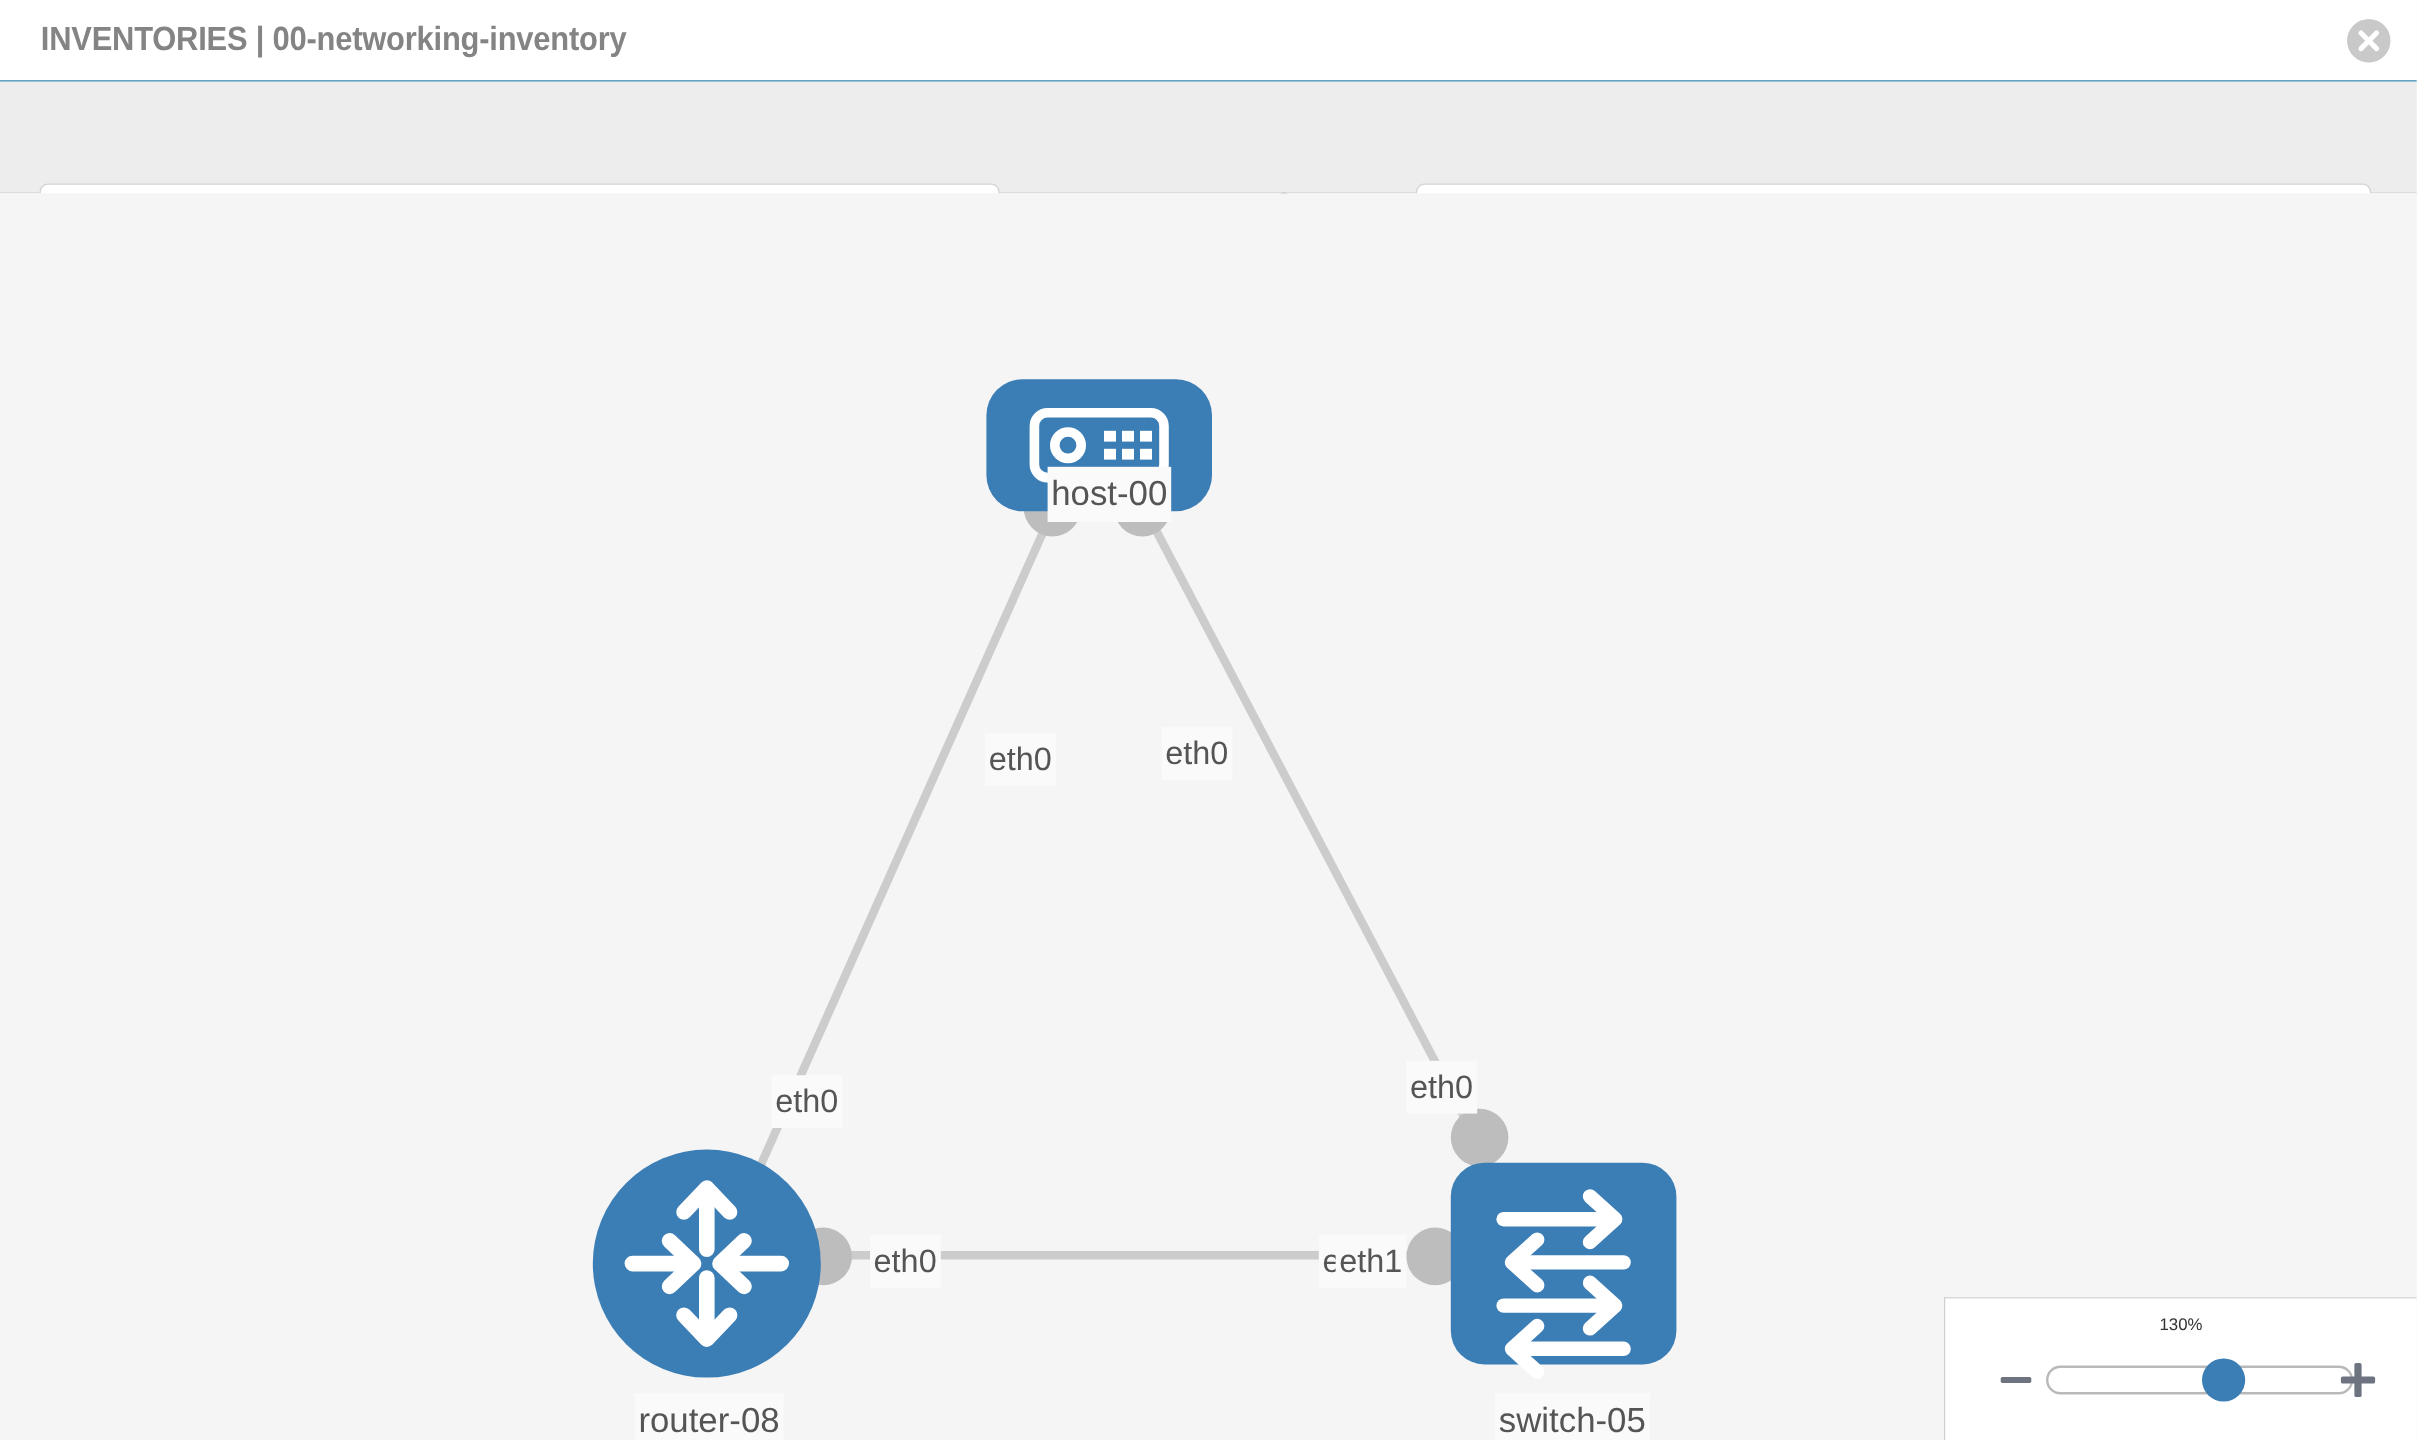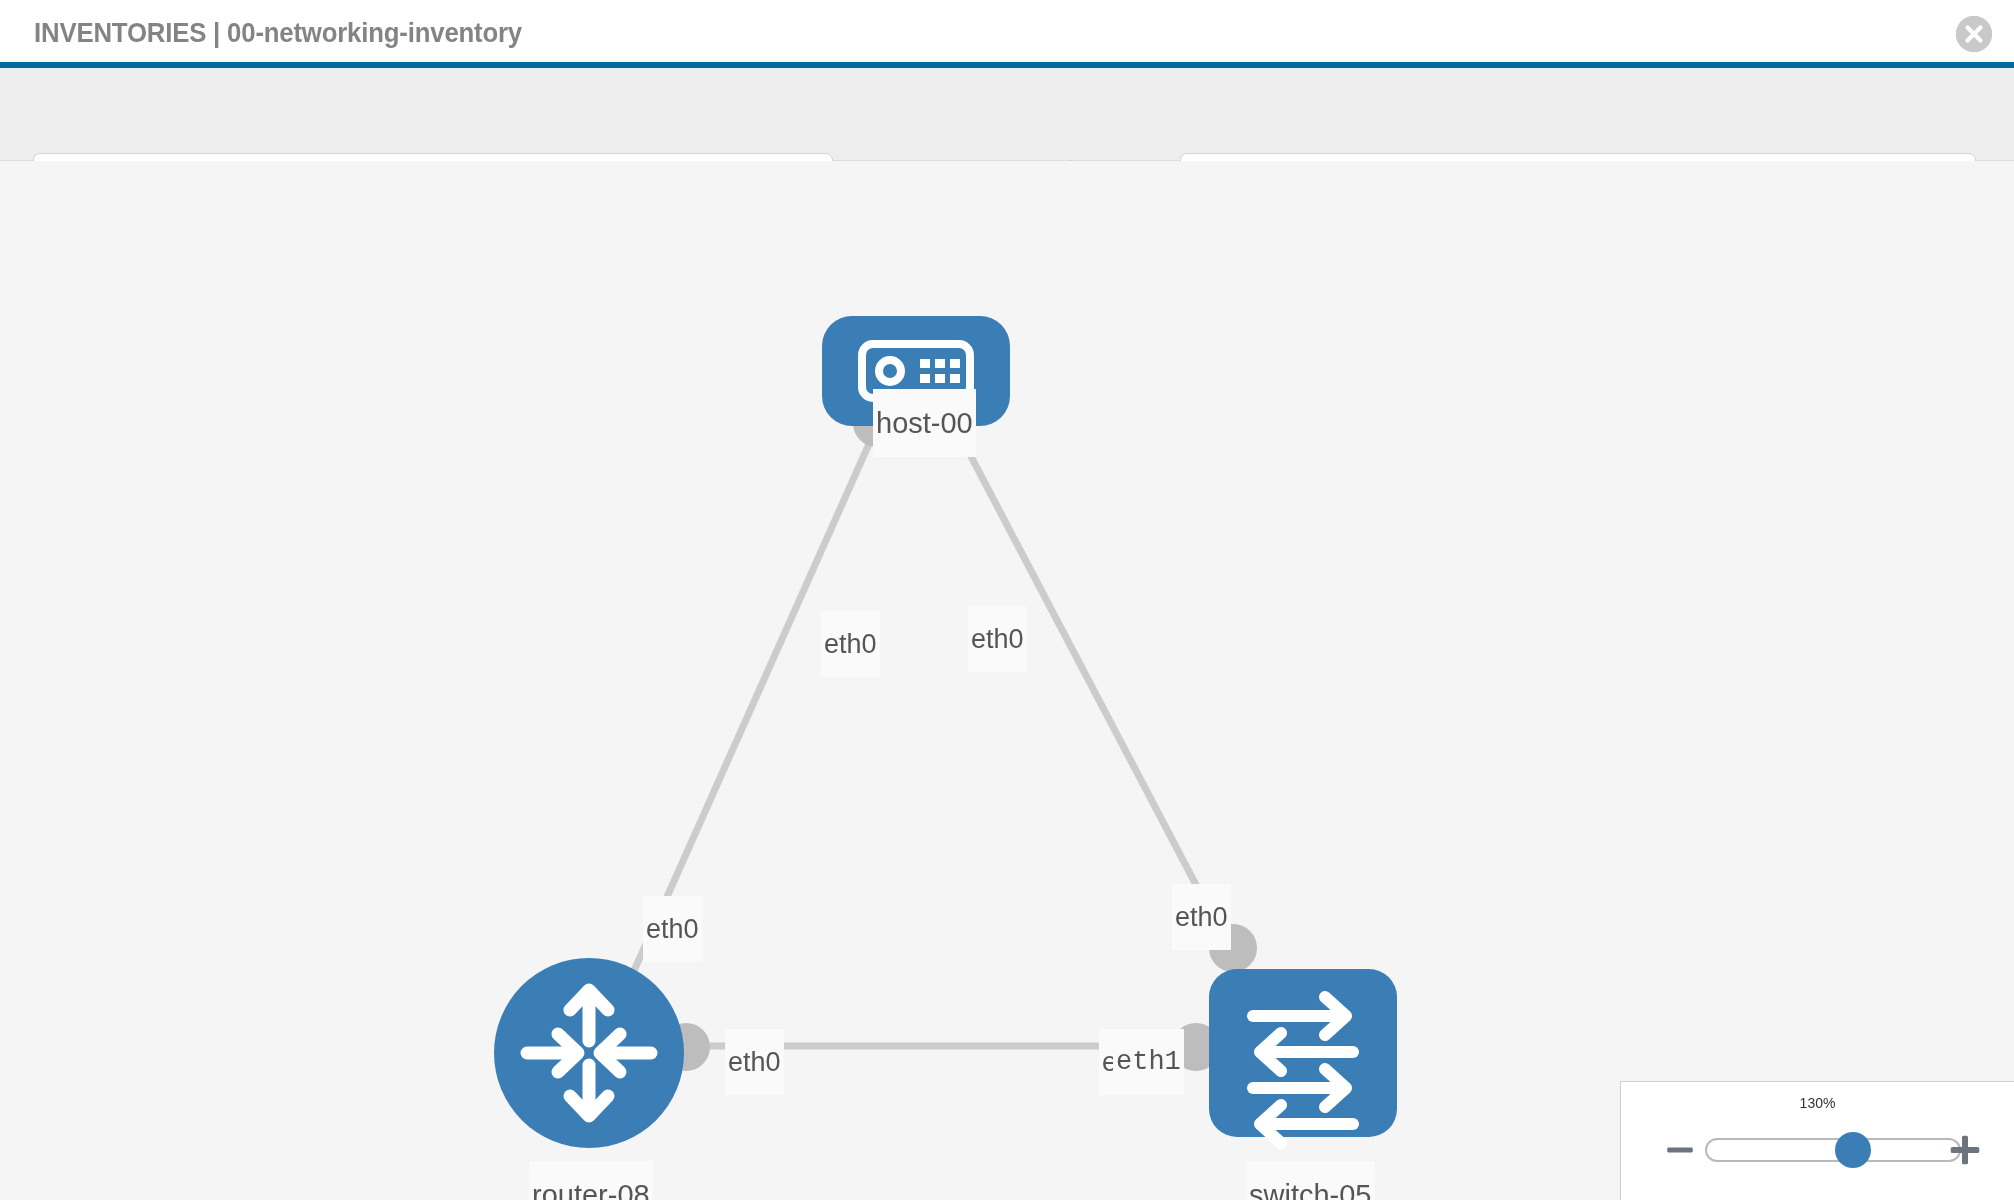--- a/index.html
+++ b/index.html
@@ -20,21 +20,21 @@
     background: #f6f6f6;
   }
 
   
   .titlebar {
     position: absolute;
     left: 0; top: 0;
     width: 2014px;
     height: 68px;
     background: #ffffff;
-    border-bottom: 6px solid #0369a1;
+    border-bottom: 1px solid #0369a1;
     box-sizing: border-box;
   }
   .page-title {
     position: absolute;
     left: 34px;
     top: 17px;
     font-size: 28px;
     font-weight: bold;
     color: #848484;
     letter-spacing: -0.2px;
@@ -118,21 +118,21 @@
   }
   .canvas svg { position: absolute; left: 0; top: 0; }
 
   
   .node-label {
     position: absolute;
     background: #fafafa;
     color: #555555;
     white-space: nowrap;
     line-height: 1.05;
-    padding: 19px 3px;
+    padding: 8px 3px;
   }
   .name-label { font-size: 29px; }
   .if-label   { font-size: 27px; }
 
   
   .zoom-panel {
     position: absolute;
     left: 1620px;
     top: 1081px;
     width: 394px;
@@ -319,21 +319,21 @@
     <div class="node-label if-label" style="left:968px; top:445px;">eth0</div>
 
     <div class="node-label if-label" style="left:643px; top:735px;">eth0</div>
 
     <div class="node-label if-label" style="left:1172px; top:723px;">eth0</div>
 
     <div class="node-label if-label" style="left:725px; top:868px;">eth0</div>
 
     <div class="node-label if-label" style="left:1099px; top:868px;">eth</div>
 
-    <div class="node-label if-label" style="left:1113px; top:868px;font-family:Liberation Mono, monospace;">eth1</div>
+    <div class="node-label if-label" style="left:1113px; top:868px;">eth1</div>
   </div>
 
   <div class="zoom-panel">
     <div class="zoom-level">130%</div>
     <div class="zoom-row">
 
       <span class="zoom-minus">
         <svg width="34" height="34" viewBox="0 0 24 24" aria-hidden="true">
           <rect x="3" y="10.2" width="18" height="3.6" rx="1" fill="#6d7480"></rect>
         </svg>

